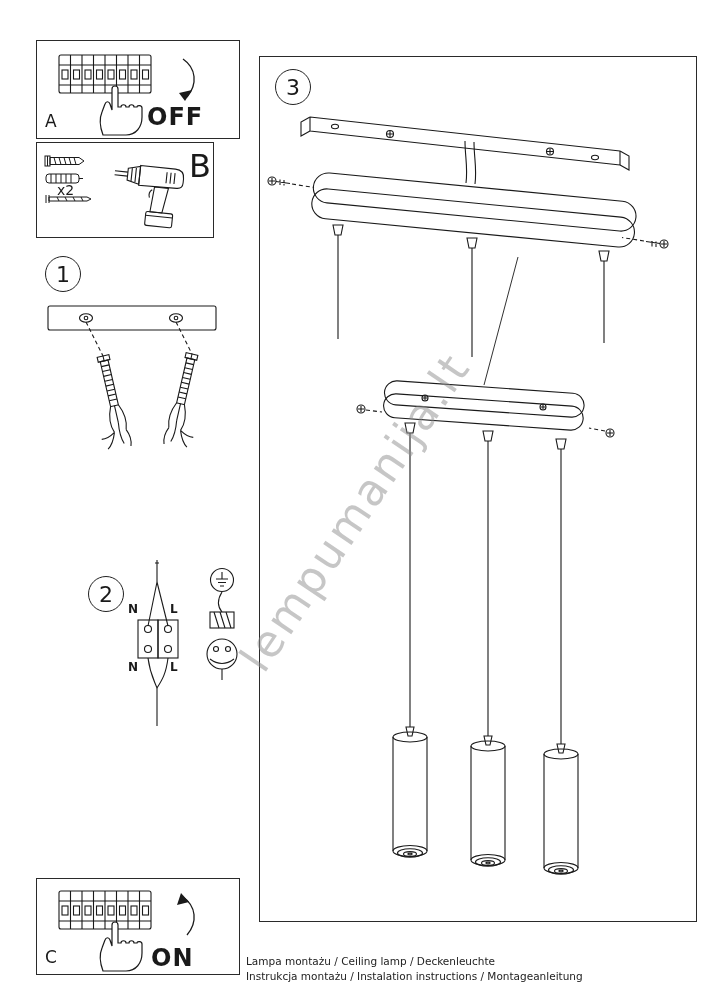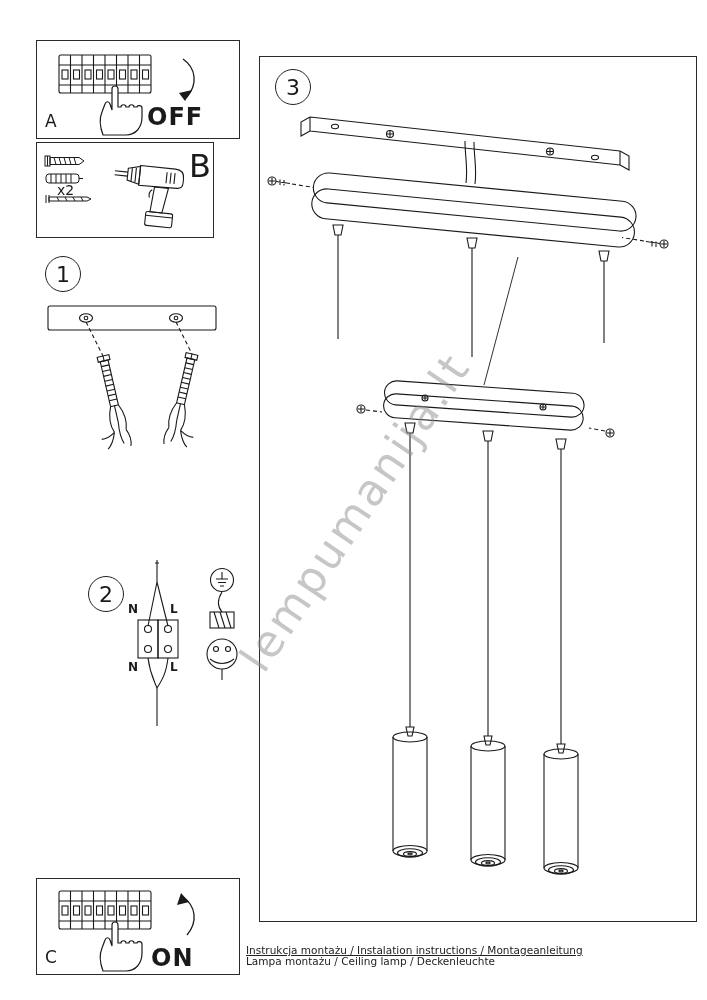--- a/index.html
+++ b/index.html
@@ -282,16 +282,16 @@
           <ellipse cx="301" cy="813" rx="12.5" ry="4.2"></ellipse>
           <ellipse cx="301" cy="814" rx="6.5" ry="2.4"></ellipse>
           <ellipse cx="301" cy="814" rx="2.2" ry="0.9"></ellipse>
         </g>
       </g>
     </svg>
   </div>
 
   <div class="watermark">lempumanija.lt</div>
 
-  <div class="footer-line" style="top:944px;text-decoration:underline;">Instrukcja montażu / Instalation instructions / Montageanleitung</div>
+  <div class="footer-line" style="top:970px;">Instrukcja montażu / Instalation instructions / Montageanleitung</div>
   <div class="footer-line" style="top:955px;">Lampa montażu / Ceiling lamp / Deckenleuchte</div>
 
 </div>
 
 </body></html>

